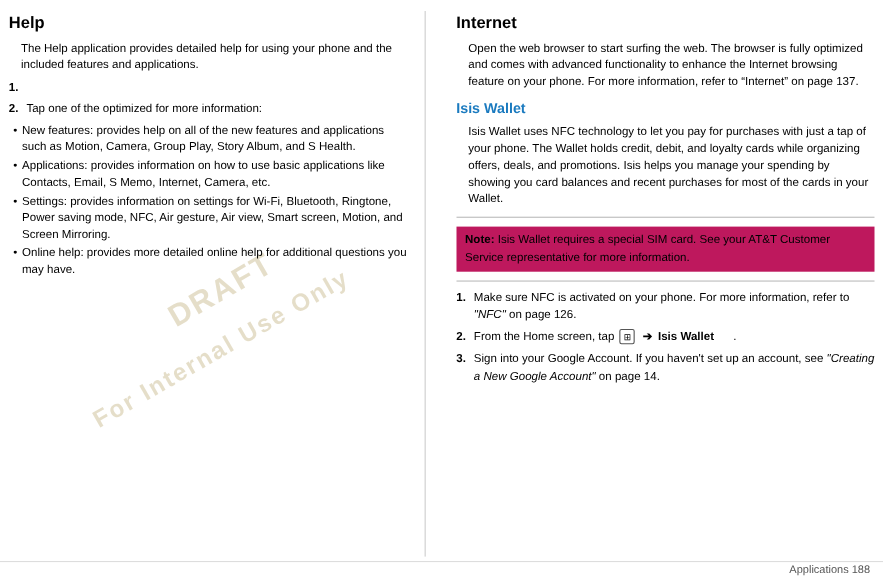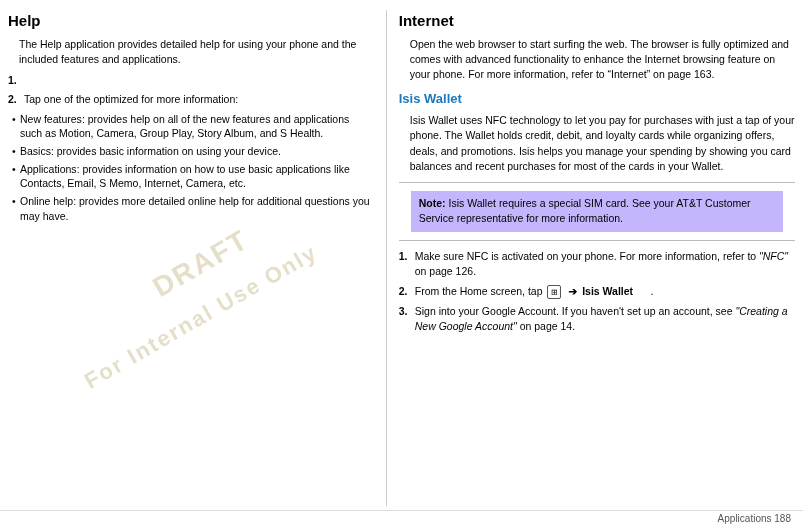--- a/index.html
+++ b/index.html
@@ -31,21 +31,21 @@
 
     .left-column {
       width: 48%;
       padding-right: 12px;
       font-size: 10.5px;
       line-height: 1.45;
     }
 
     .right-column {
       width: 52%;
-      padding-left: 12px;
+      padding-left: 28px;
       border-left: 1px solid #ccc;
       font-size: 10.5px;
       line-height: 1.45;
     }
 
     .section-title {
       font-size: 15px;
       font-weight: bold;
       color: #000;
       margin-bottom: 5px;
@@ -128,24 +128,24 @@
       transform: translate(-50%, -50%) rotate(-30deg);
       font-size: 22px;
       color: rgba(180, 160, 100, 0.35);
       font-weight: bold;
       pointer-events: none;
       white-space: nowrap;
       letter-spacing: 2px;
     }
 
     .note-box {
-      background: #c4b5fd;
+      background: #be185d;
       border-left: none;
       padding: 5px 8px;
-      margin: 8px 12px;
+      margin: 8px 0;
       font-size: 10.5px;
       line-height: 1.45;
     }
 
     .note-label {
       font-weight: bold;
     }
 
     .footer-bar {
       display: flex;
@@ -216,34 +216,34 @@
           <span class="num"><strong>2.</strong></span>
           <span>Tap one of the optimized for more information:</span>
         </li>
       </ol>
 
       <ul class="bullet-list">
         <li>
           <span class="bold-term">New features</span><span>: provides help on all of the new features and applications such as Motion, Camera, Group Play, Story Album, and S Health.</span>
         </li>
         <li>
-          <span class="bold-term">Basics</span><span>: provides basic information on using your device.</span>
-        </li>
-        <li>
           <span class="bold-term">Applications</span><span>: provides information on how to use basic applications like Contacts, Email, S Memo, Internet, Camera, etc.</span>
+        </li>
+        <li>
+          <span class="bold-term">Settings</span><span>: provides information on settings for Wi-Fi, Bluetooth, Ringtone, Power saving mode, NFC, Air gesture, Air view, Smart screen, Motion, and Screen Mirroring.</span>
         </li>
         <li>
           <span class="bold-term">Online help</span><span>: provides more detailed online help for additional questions you may have.</span>
         </li>
       </ul>
     </div>
 
     <div class="right-column">
       <div class="section-title">Internet</div>
-      <p class="intro-text">Open the web browser to start surfing the web. The browser is fully optimized and comes with advanced functionality to enhance the Internet browsing feature on your phone. For more information, refer to “Internet”  on page 163.</p>
+      <p class="intro-text">Open the web browser to start surfing the web. The browser is fully optimized and comes with advanced functionality to enhance the Internet browsing feature on your phone. For more information, refer to “Internet”  on page 137.</p>
 
       <div class="subsection-title">Isis Wallet</div>
       <p class="intro-text">Isis Wallet uses NFC technology to let you pay for purchases with just a tap of your phone. The Wallet holds credit, debit, and loyalty cards while organizing offers, deals, and promotions. Isis helps you manage your spending by showing you card balances and recent purchases for most of the cards in your Wallet.</p>
 
       <hr class="separator">
 
       <div class="note-box">
         <span class="note-label">Note:</span><span> Isis Wallet requires a special SIM card. See your AT&amp;T Customer Service representative for more information.</span>
       </div>
 

